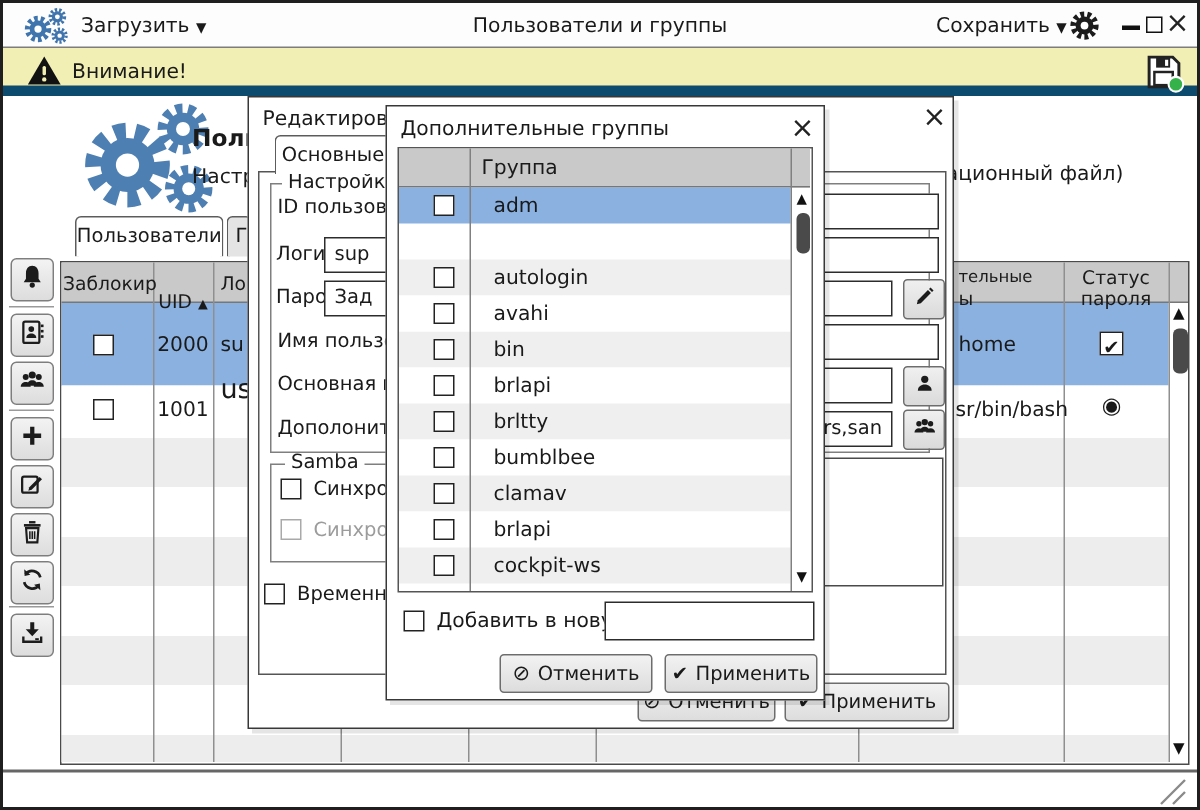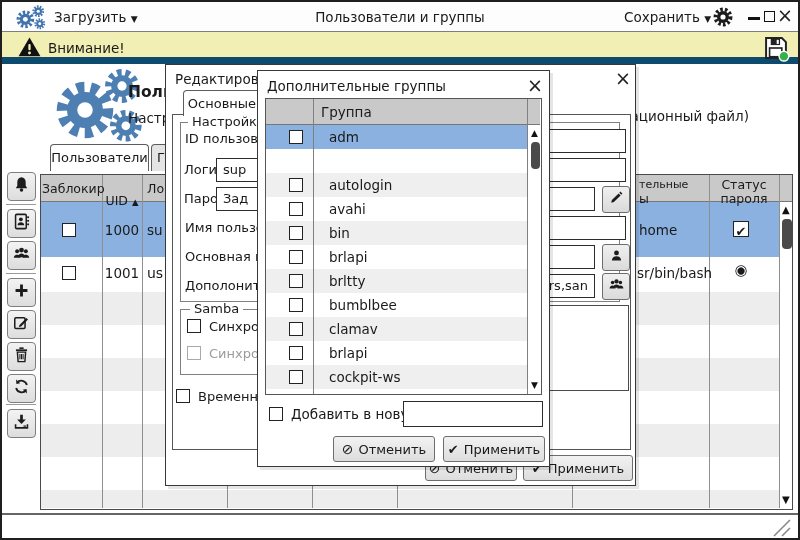--- a/index.html
+++ b/index.html
@@ -197,28 +197,28 @@
   <div class="vline" style="left:100px;top:173px;height:333px;"></div>
   <div class="vline" style="left:140px;top:173px;height:333px;"></div>
   <div class="vline" style="left:225px;top:173px;height:333px;"></div>
   <div class="vline" style="left:310px;top:173px;height:333px;"></div>
   <div class="vline" style="left:395px;top:173px;height:333px;"></div>
   <div class="vline" style="left:570px;top:173px;height:333px;"></div>
   <div class="vline" style="left:707px;top:173px;height:333px;"></div>
   <div class="vline" style="left:777px;top:173px;height:333px;"></div>
 
   <div class="cb" style="left:60px;top:221px;"></div>
-  <span class="cell" style="left:100px;top:220px;width:40px;text-align:center;font-size:13.5px;">1000</span>
+  <span class="cell" style="left:100px;top:220px;width:40px;text-align:center;font-size:13.5px;">2000</span>
   <span class="cell" style="left:145px;top:220px;font-size:13.5px;">su</span>
   <span class="cell" style="left:637px;top:220px;font-size:13.5px;">home</span>
   <div class="cb" style="left:731px;top:219px;width:16px;height:16px;text-align:center;"><span style="font-size:13px;line-height:13px;position:relative;top:-1px;">✔</span></div>
 
   <div class="cb" style="left:60px;top:264px;"></div>
   <span class="cell" style="left:100px;top:263px;width:40px;text-align:center;font-size:13.5px;">1001</span>
-  <span class="cell" style="left:145px;top:263px;font-size:14px;">us</span>
+  <span class="cell" style="left:145px;top:250px;font-size:18px;">us</span>
   <span class="cell" style="left:635px;top:263px;font-size:13.5px;">sr/bin/bash</span>
   <span class="cell" style="left:731px;top:260px;width:16px;text-align:center;font-size:15px;">◉</span>
 
   <span class="arrow" style="left:780px;top:203px;z-index:4;">▲</span>
   <div class="scrthumb" style="left:780px;top:217px;width:10px;height:30px;z-index:4;"></div>
   <span class="arrow" style="left:780px;top:493px;z-index:4;">▼</span>
 
   <div class="abs" style="left:0;top:511px;width:100%;height:2px;background:#666;"></div>
   <span class="abs" style="left:768px;top:517px;color:#777;">
     <svg width="22" height="18" viewBox="0 0 22 18">

